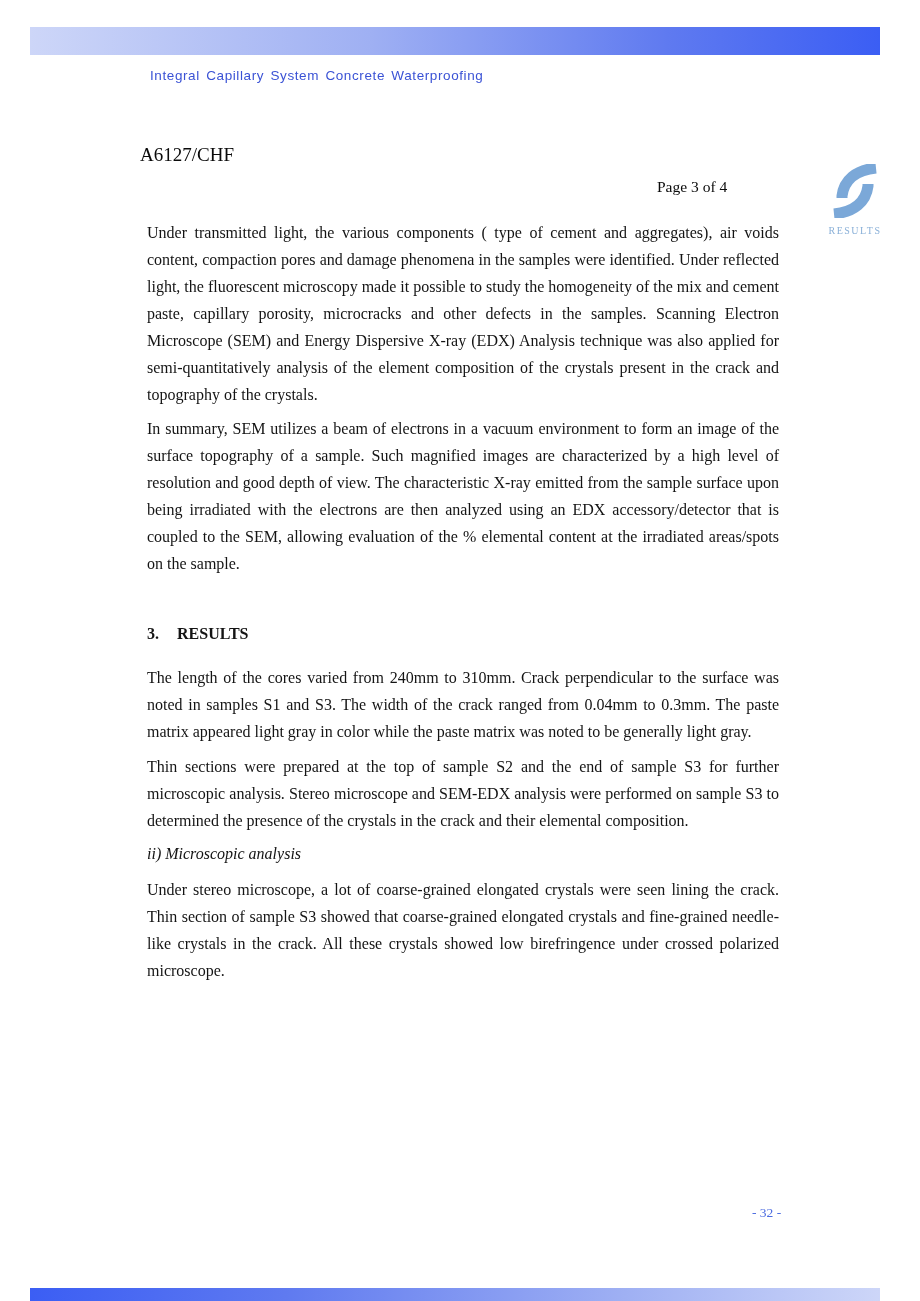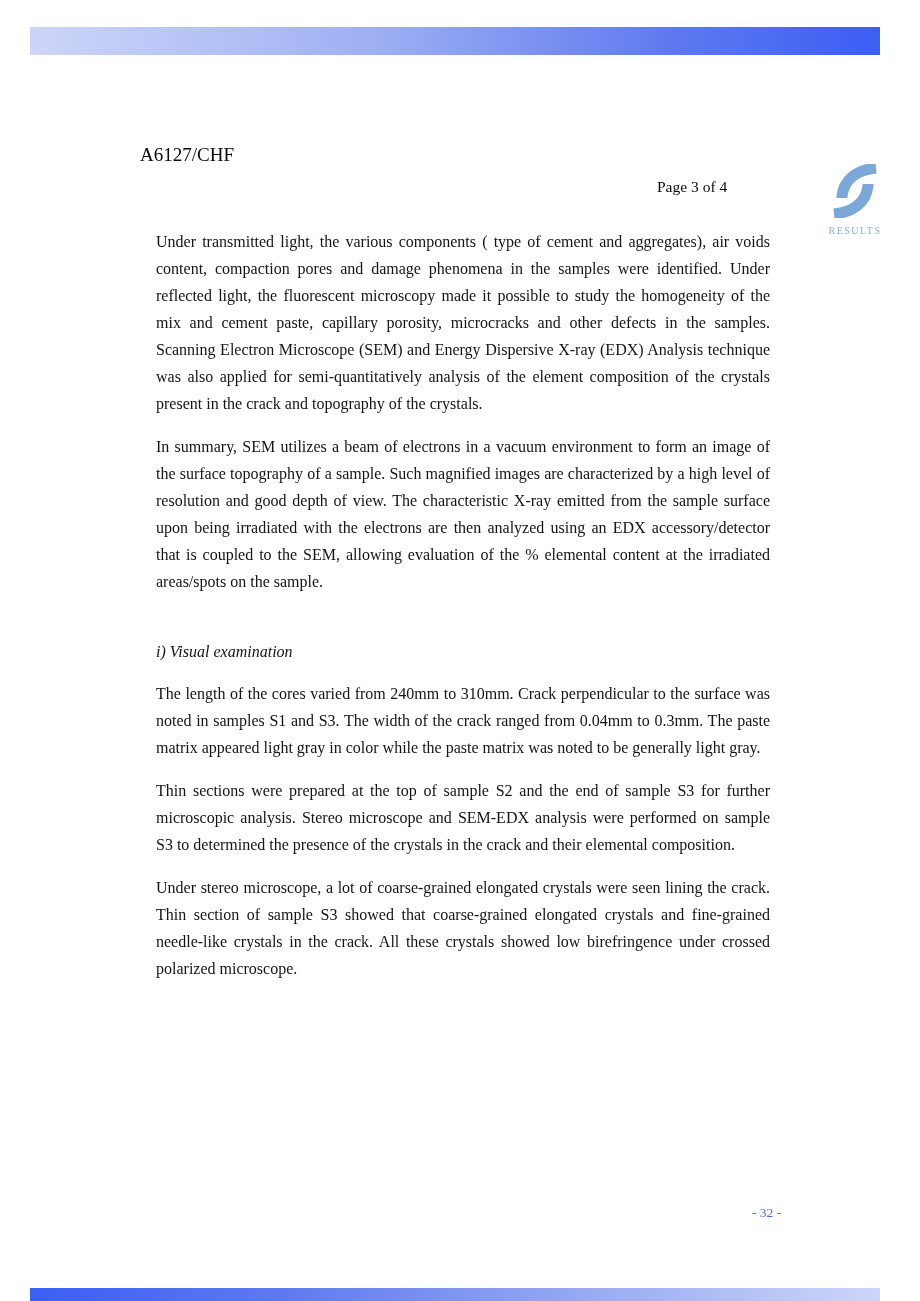--- a/index.html
+++ b/index.html
@@ -36,21 +36,21 @@
     display:block; margin-top:3px;
     font-size:10px; letter-spacing:1.5px;
     color:#8ab0d8;
   }
 
   .content {
     position:absolute; left:140px; top:212px; width:646px;
     font-size:16px; line-height:27px; color:#141414;
     text-align:justify; text-align-last:left;
   }
-  .content p { margin:16px; }
+  .content p { margin:7px; }
   .para-1 { margin-bottom:5px  !important; }
   .para-2 { margin-bottom:45px !important;font-family:Liberation Serif, serif; }
   .section-heading {
     font-weight:bold; line-height:24px; margin-bottom:18px !important;
     text-align:left;
   }
   .section-heading .num { display:inline-block; }
   .section-heading .ttl { display:inline-block; margin-left:14px; }
   .subhead {
     font-style:italic; line-height:24px; margin-bottom:8px !important;
@@ -69,45 +69,50 @@
     background:linear-gradient(90deg, #3b5ef4 0%, #5f7af0 30%, #9fb0f3 70%, #cdd6f8 100%);
   }
 </style>
 </head>
 <body>
 
 <div class="page">
 
   <div class="topbar"></div>
 
+  <div class="banner-title">Integral Capillary System Concrete Waterproofing</div>
 
   <div class="doc-ref">A6127/CHF</div>
 
   <div class="page-indicator">Page 3 of 4</div>
 
   <div class="logo">
     <svg width="50" height="54" viewBox="0 0 50 54">
       <path d="M46 4 C 26 6, 14 16, 12 32 L 12 34" fill="none" stroke-width="11" stroke="#7ba8d8"></path>
       <path d="M4 50 C 24 48, 36 38, 38 22 L 38 20" fill="none" stroke-width="11" stroke="#7ba8d8"></path>
     </svg>
     <span class="logo-text">RESULTS</span>
   </div>
 
   <div class="content">
     <p class="para-1">Under transmitted light, the various components ( type of cement and aggregates), air voids content, compaction pores and damage phenomena in the samples were identified. Under reflected light, the fluorescent microscopy made it possible to study the homogeneity of the mix and cement paste, capillary porosity, microcracks and other defects in the samples. Scanning Electron Microscope (SEM) and Energy Dispersive X-ray (EDX) Analysis technique was also applied for semi-quantitatively analysis of the element composition of the crystals present in the crack and topography of the crystals.</p>
 
     <p class="para-2">In summary, SEM utilizes a beam of electrons in a vacuum environment to form an image of the surface topography of a sample. Such magnified images are characterized by a high level of resolution and good depth of view. The characteristic X-ray emitted from the sample surface upon being irradiated with the electrons are then analyzed using an EDX accessory/detector that is coupled to the SEM, allowing evaluation of the % elemental content at the irradiated areas/spots on the sample.</p>
 
+    <p class="section-heading">
+      <span class="num">3.</span>
+      <span class="ttl">RESULTS</span>
+    </p>
 
-    <p class="subhead">i) Visual examination</p>
 
     <p class="para-3">The length of the cores varied from 240mm to 310mm. Crack perpendicular to the surface was noted in samples S1 and S3. The width of the crack ranged from 0.04mm to 0.3mm. The paste matrix appeared light gray in color while the paste matrix was noted to be generally light gray.</p>
 
     <p class="para-4">Thin sections were prepared at the top of sample S2 and the end of sample S3 for further microscopic analysis. Stereo microscope and SEM-EDX analysis were performed on sample S3 to determined the presence of the crystals in the crack and their elemental composition.</p>
 
+    <p class="subhead subhead-2">ii) Microscopic analysis</p>
 
     <p class="para-5">Under stereo microscope, a lot of coarse-grained elongated crystals were seen lining the crack. Thin section of sample S3 showed that coarse-grained elongated crystals and fine-grained needle-like crystals in the crack. All these crystals showed low birefringence under crossed polarized microscope.</p>
   </div>
 
   <div class="footer-page-number">- 32 -</div>
 
   <div class="bottombar"></div>
 
 </div>
 

